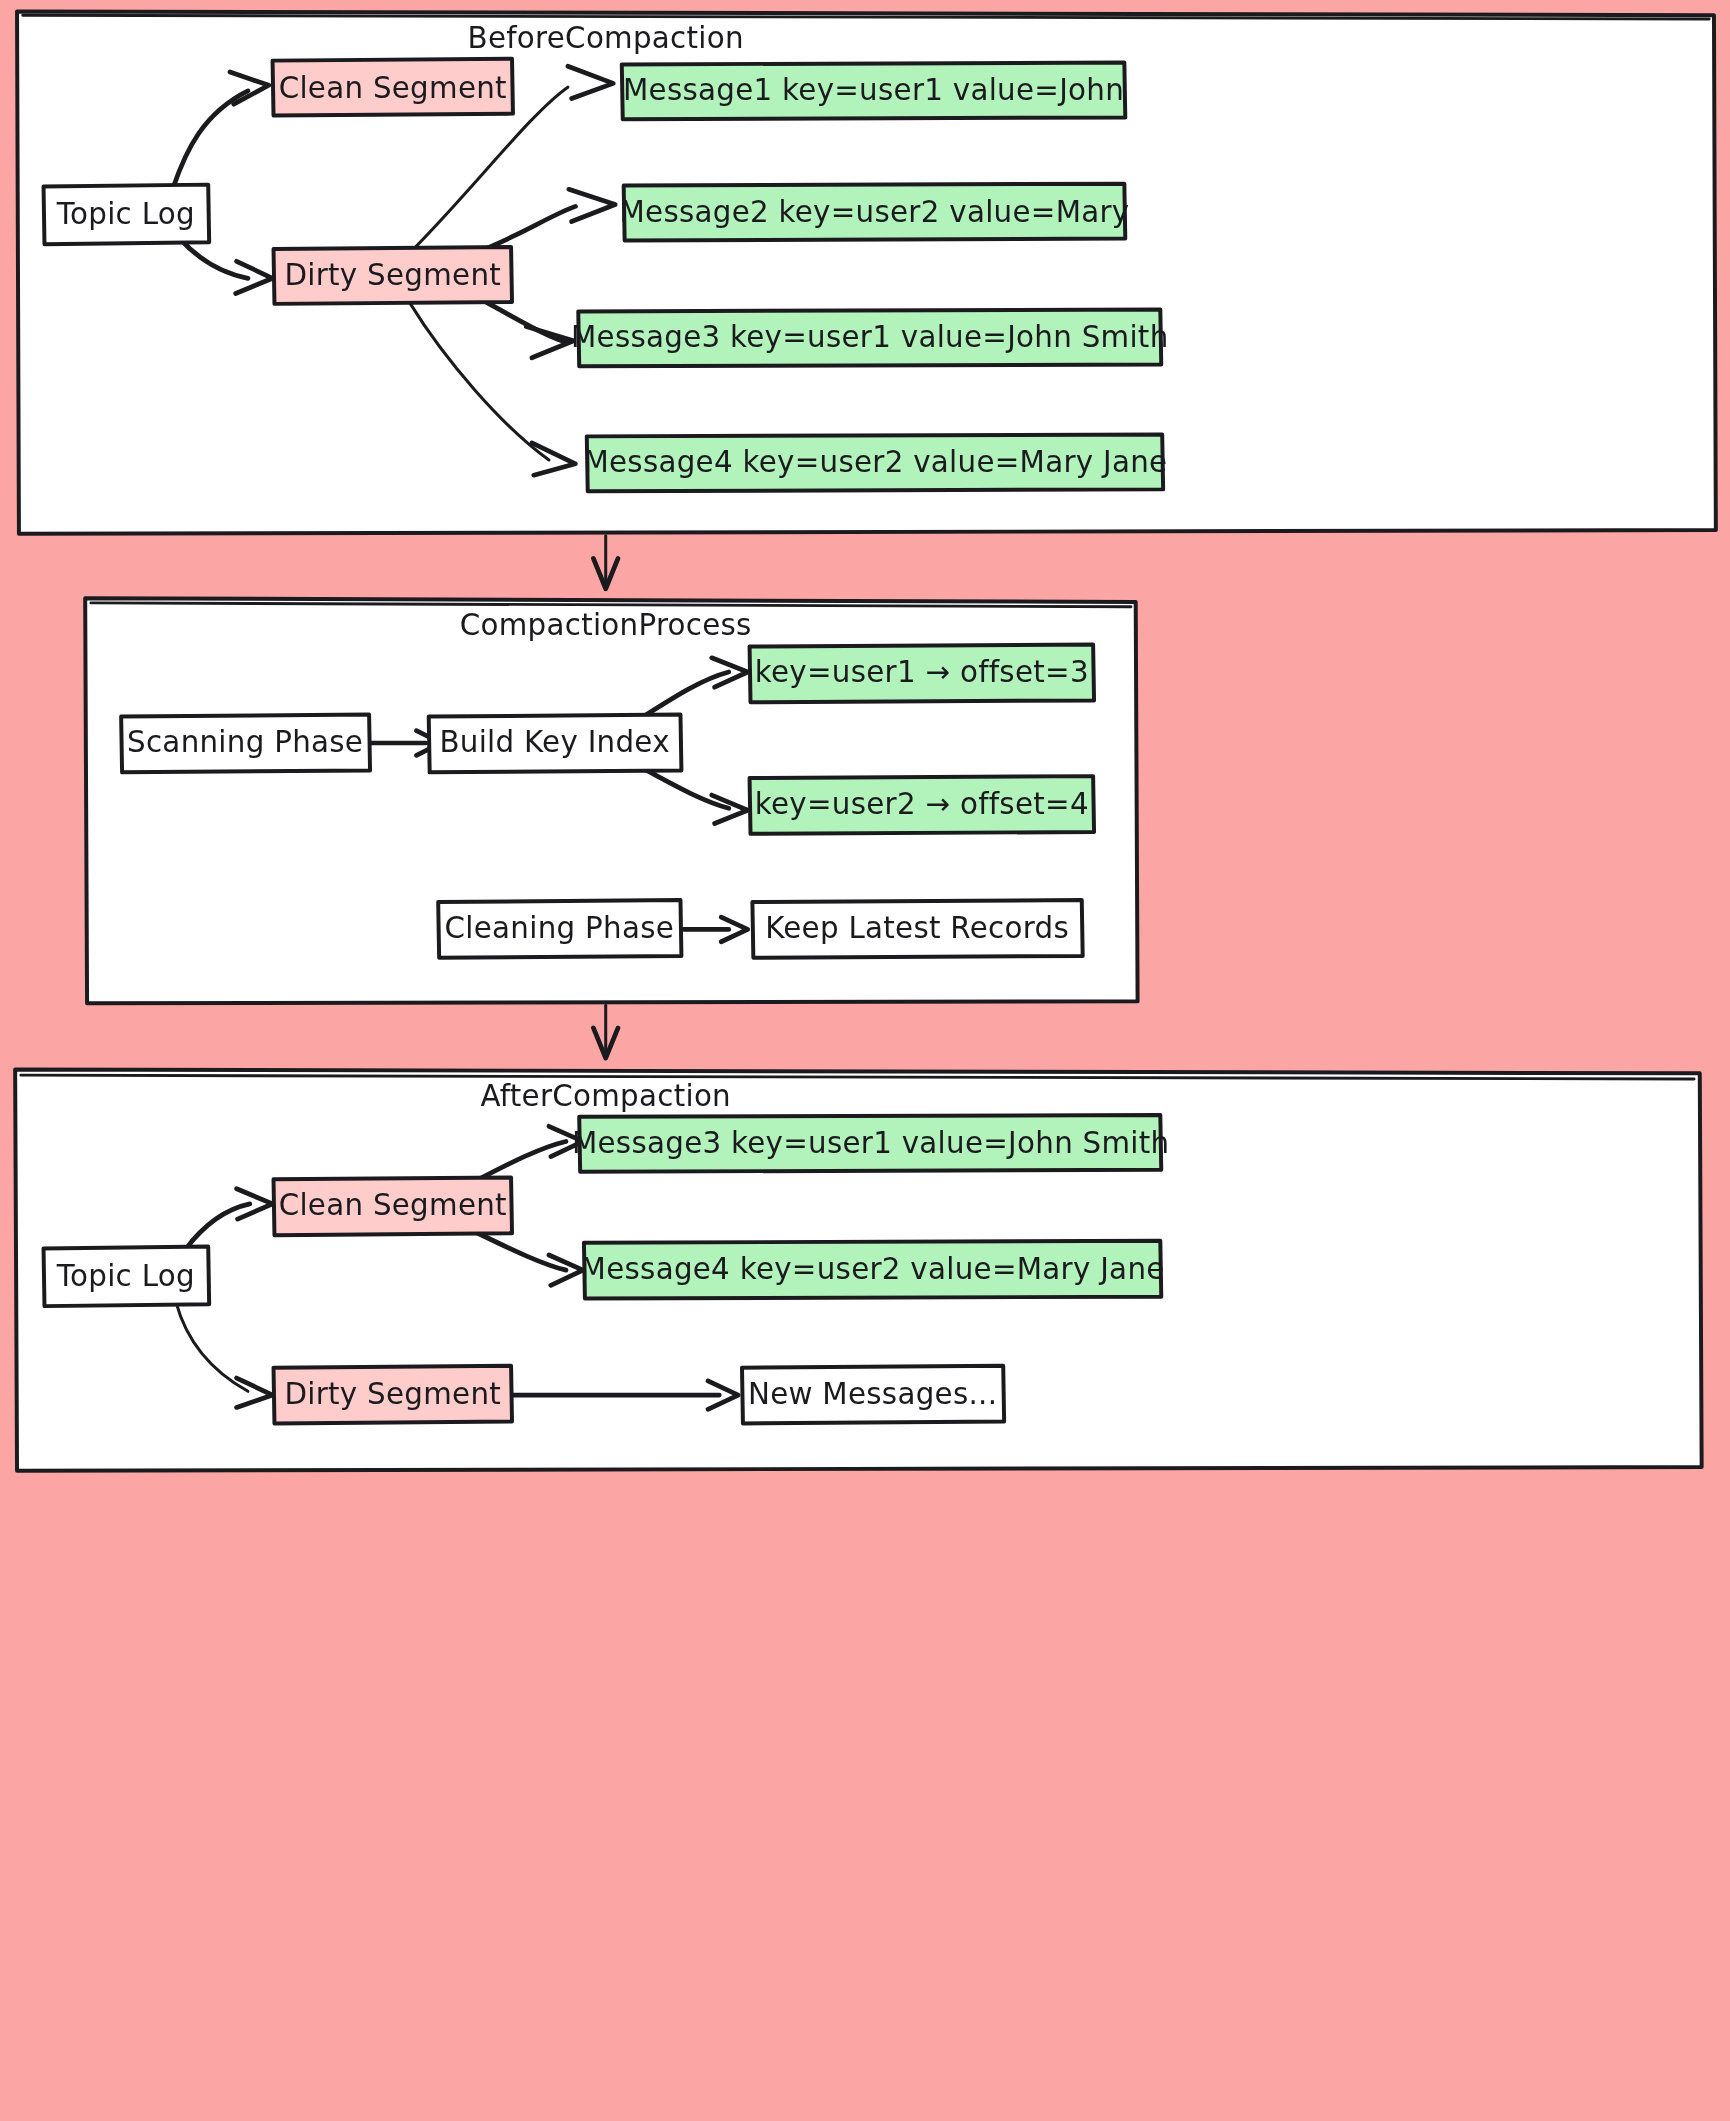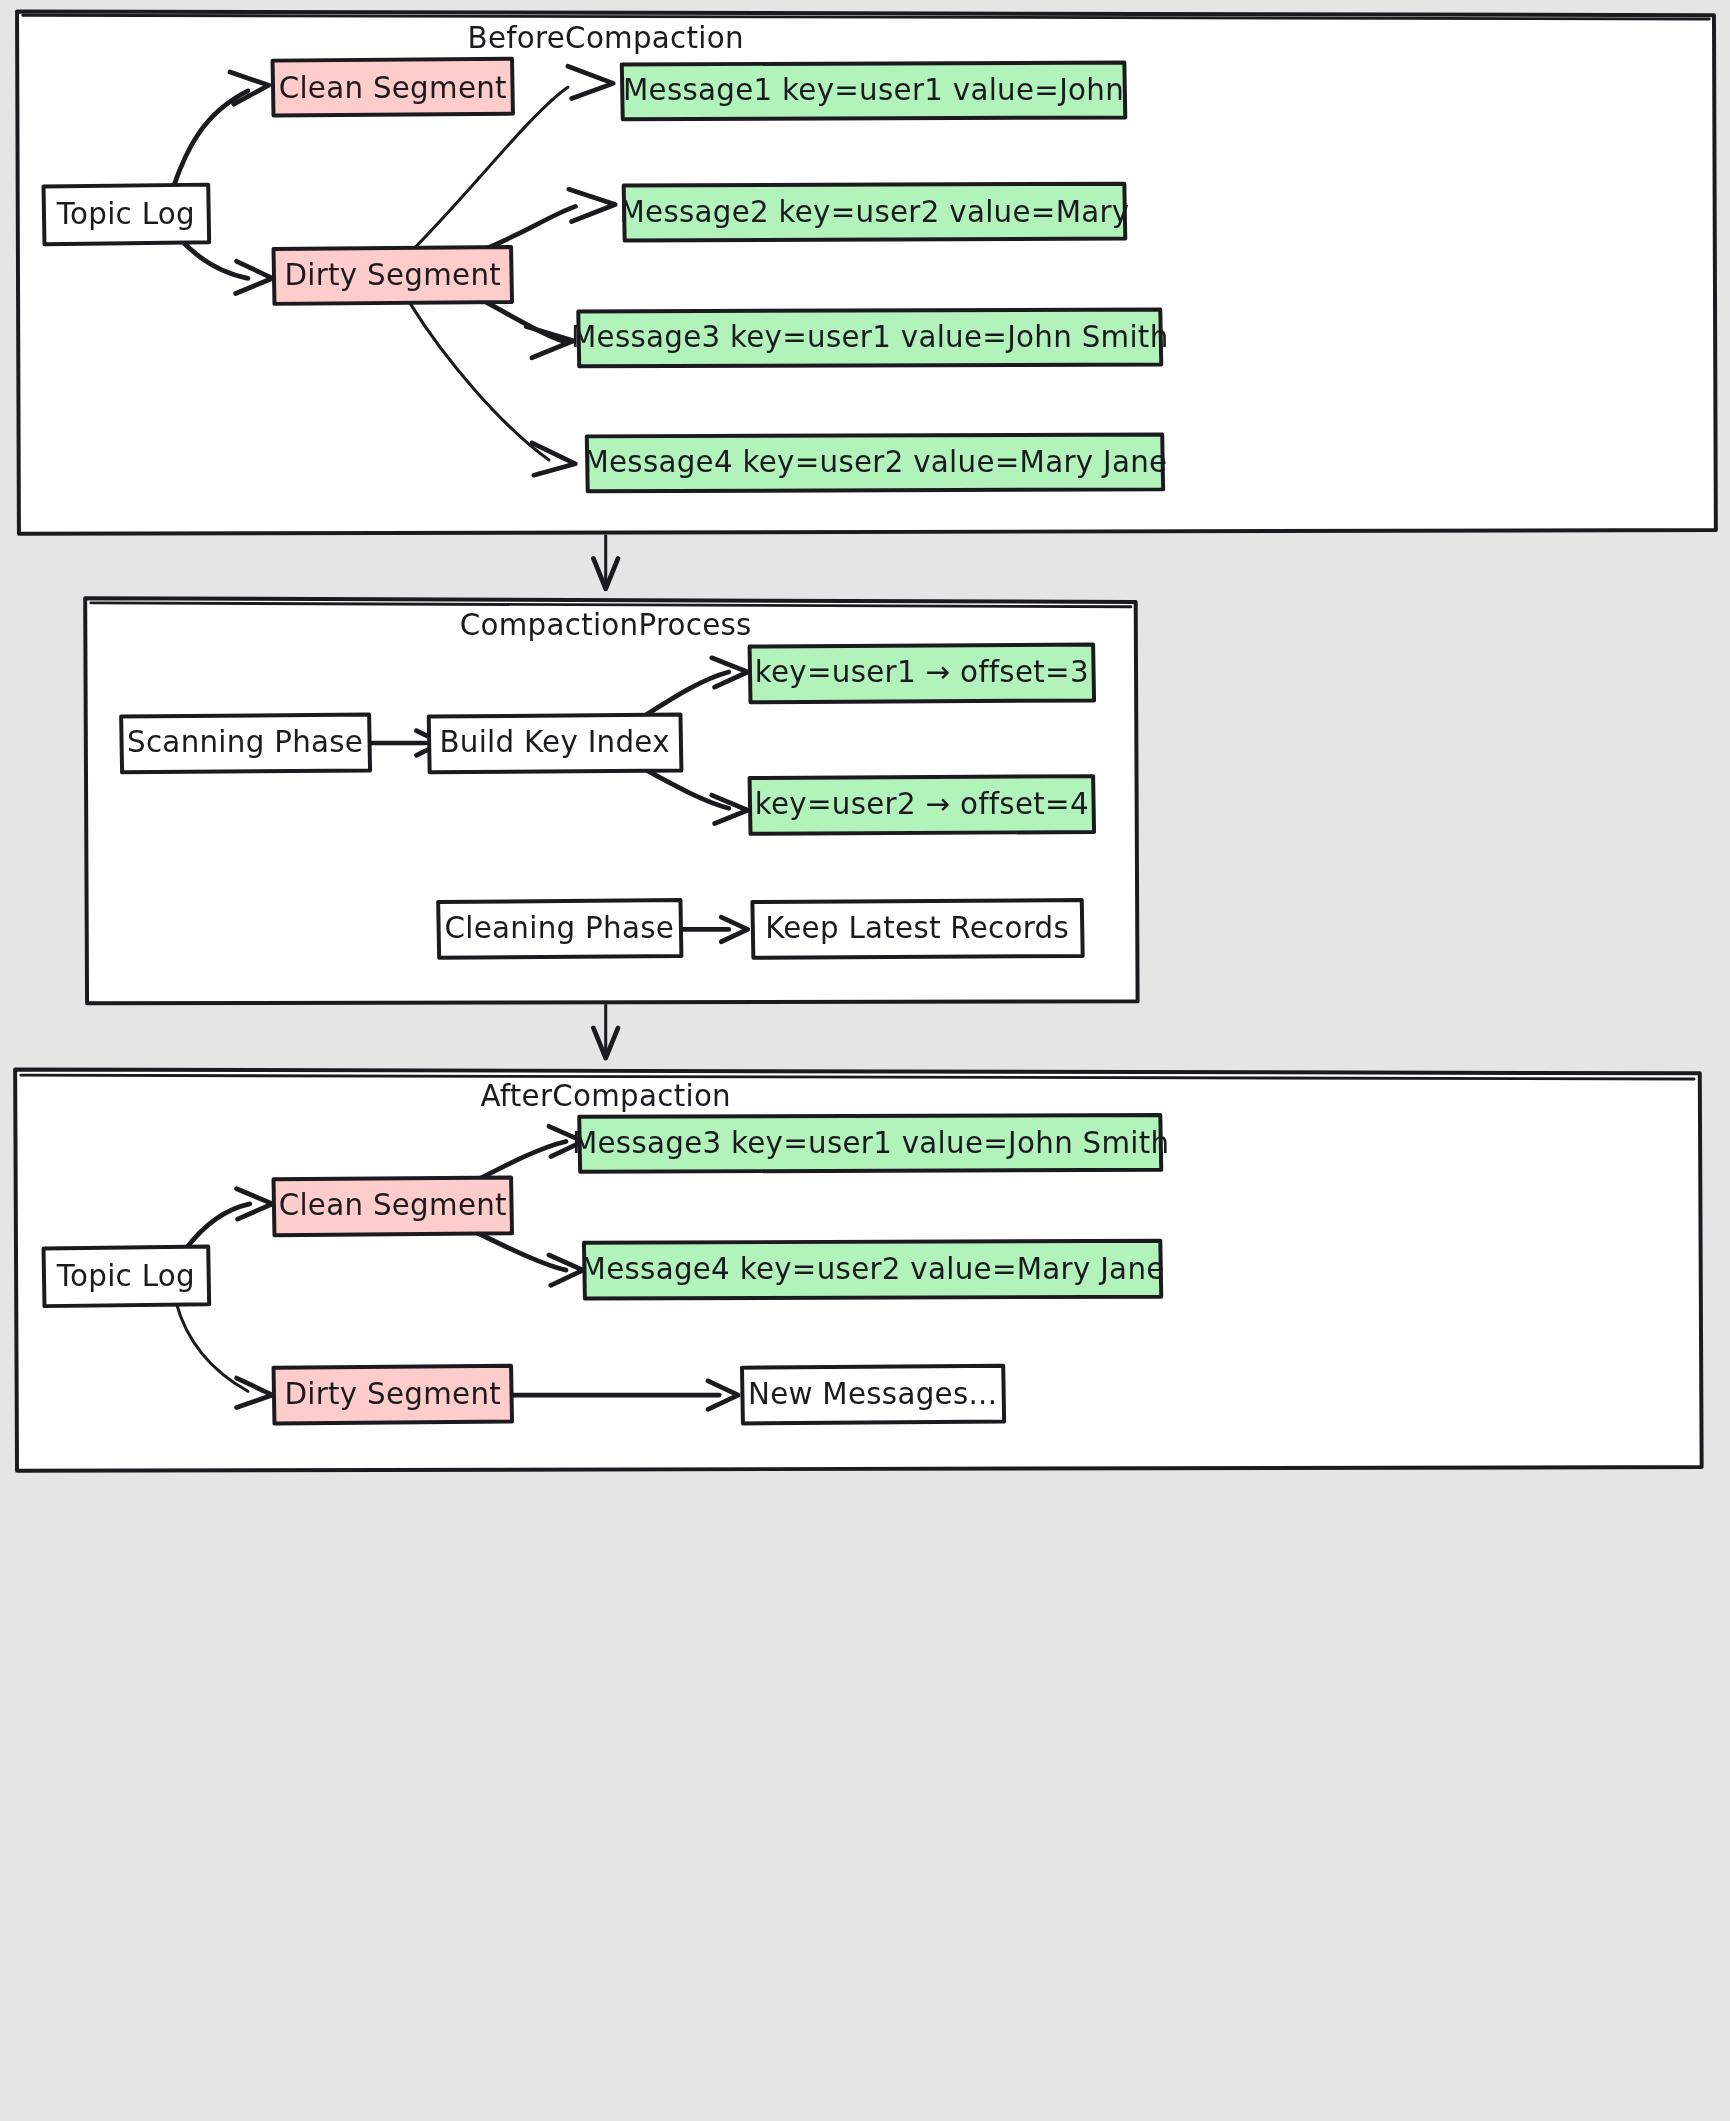--- a/index.html
+++ b/index.html
@@ -7,21 +7,21 @@
     padding: 0;
     background: #ffffff;
   }
   body {
     font-family: "DejaVu Sans", sans-serif;
   }
   #stage {
     position: relative;
     width: 1731px;
     height: 2122px;
-    background: #e5e5e5;
+    background: #fca5a5;
     overflow: hidden;
   }
   svg.diagram {
     position: absolute;
     left: 0; top: 0;
     width: 1731px;
     height: 2122px;
     display: block;
   }
   .node-label, .frame-title {

